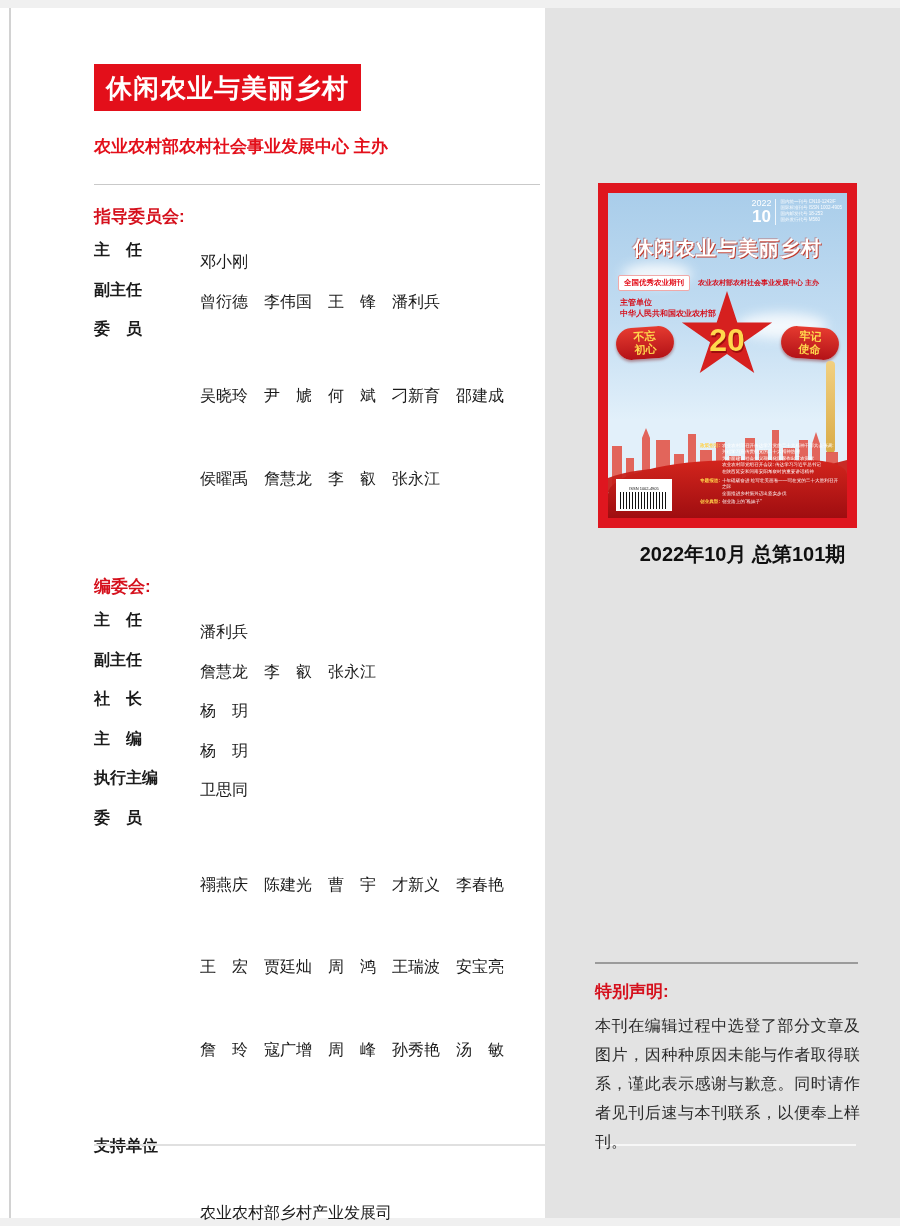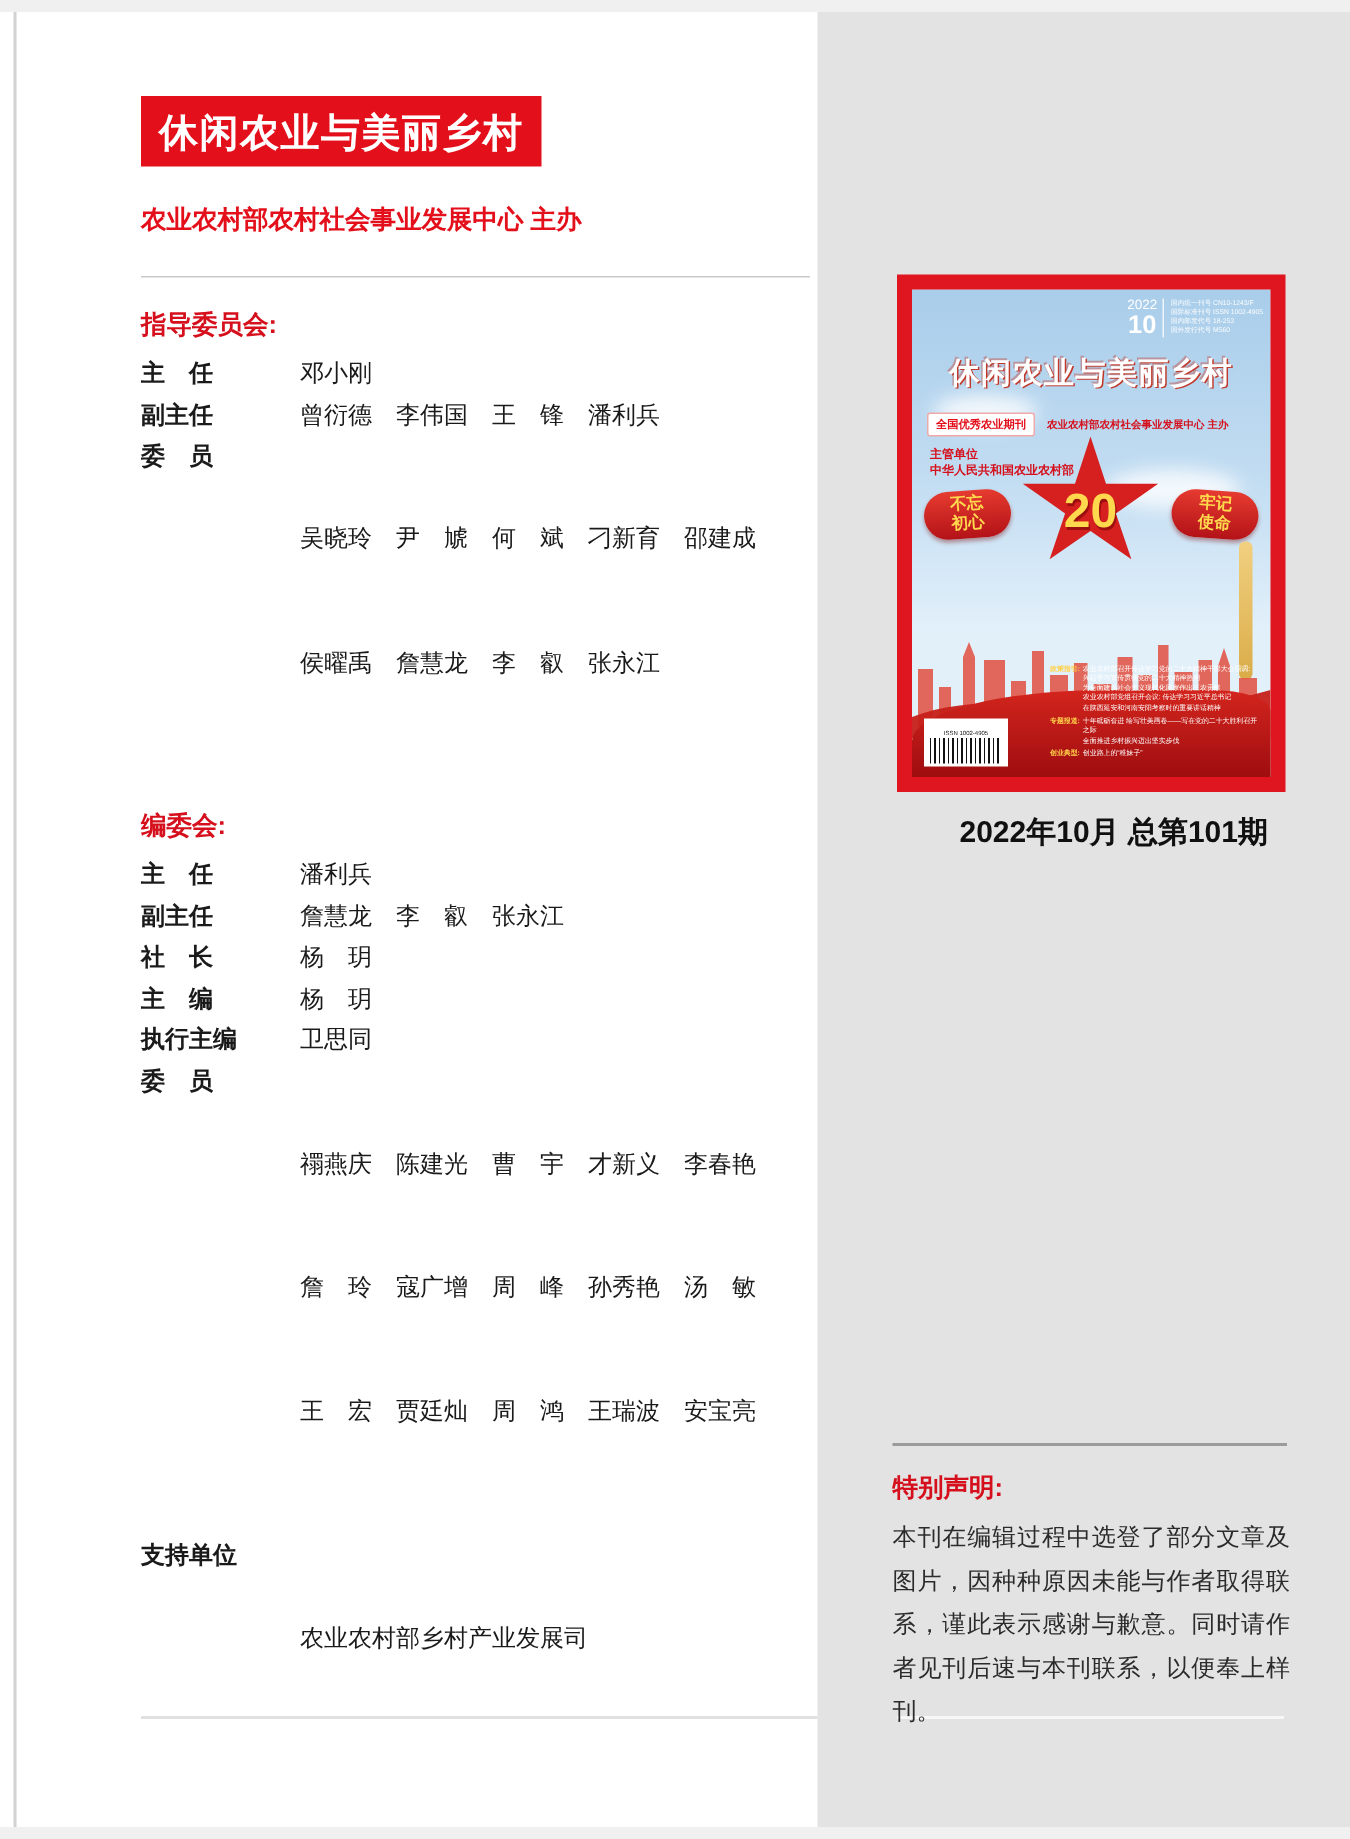--- a/index.html
+++ b/index.html
@@ -12,21 +12,21 @@
 
   
   .left-col{position:absolute;left:94px;top:64px;width:452px;color:#1a1a1a;}
   .banner{display:inline-block;background:#e30f1a;color:#fff;font-weight:bold;
           font-size:26px;line-height:1;padding:11px 12px 10px;letter-spacing:1px;}
   .organizer{margin-top:24px;color:#e30f1a;font-weight:bold;font-size:17px;}
   .divider{margin-top:26px;width:446px;height:1px;background:#c9c9c9;}
   .sec-head{margin:20px 0 8px;color:#d5101c;font-weight:bold;font-size:17px;}
   .row{display:flex;font-size:16px;line-height:27.5px;}
   .row .lbl{width:96px;flex:none;font-weight:bold;white-space:pre;}
-  .row .val{margin-left:10px;white-space:pre;}
+  .row .val{margin-left:10px;white-space:pre;margin-top:12px;}
   .gap8{height:8px;} .gap14{height:14px;}
   .bottom-line-left{position:absolute;left:94px;top:1144px;width:451px;height:2px;background:#e0e0e0;}
   .bottom-line-right{position:absolute;left:598px;top:1144px;width:258px;height:2px;background:#f7f7f7;}
 
   
   .cover{position:absolute;left:598px;top:183px;width:239px;height:325px;
          border:10px solid #df161f;background:linear-gradient(180deg,#a9cdea 0%,#c3ddf2 40%,#e2f0fa 70%);}
   .cloud{position:absolute;background:#ffffff;border-radius:50%;filter:blur(6px);opacity:.8;}
   .cover-code{position:absolute;right:5px;top:6px;display:flex;align-items:flex-start;color:#fff;}
   .cover-ym{text-align:center;line-height:1;padding-right:4px;border-right:1px solid rgba(255,255,255,.8);}
@@ -124,22 +124,22 @@
       <span class="val">杨　玥</span>
     </div>
     <div class="row">
       <span class="lbl">执行主编</span>
       <span class="val">卫思同</span>
     </div>
     <div class="row">
       <span class="lbl">委　员</span>
       <span class="val">
         <div>禤燕庆　陈建光　曹　宇　才新义　李春艳</div>
+        <div>王　宏　贾廷灿　周　鸿　王瑞波　安宝亮</div>
         <div>詹　玲　寇广增　周　峰　孙秀艳　汤　敏</div>
-        <div>王　宏　贾廷灿　周　鸿　王瑞波　安宝亮</div>
       </span>
     </div>
 
     <div class="gap14"></div>
     <div class="row">
       <span class="lbl">支持单位</span>
       <span class="val">
         <div>农业农村部乡村产业发展司</div>
         
       </span>

